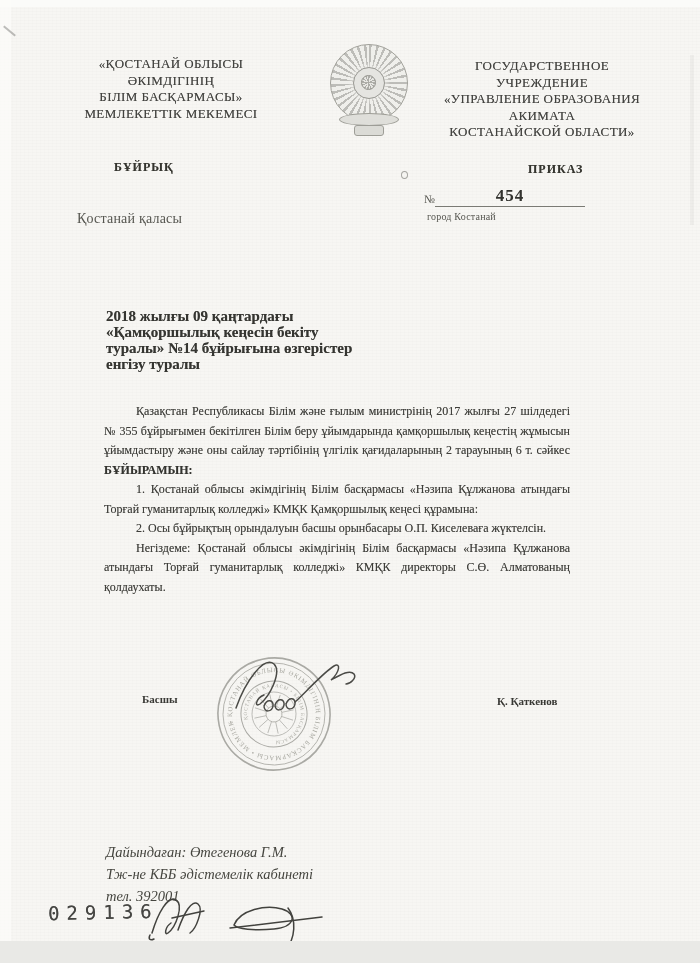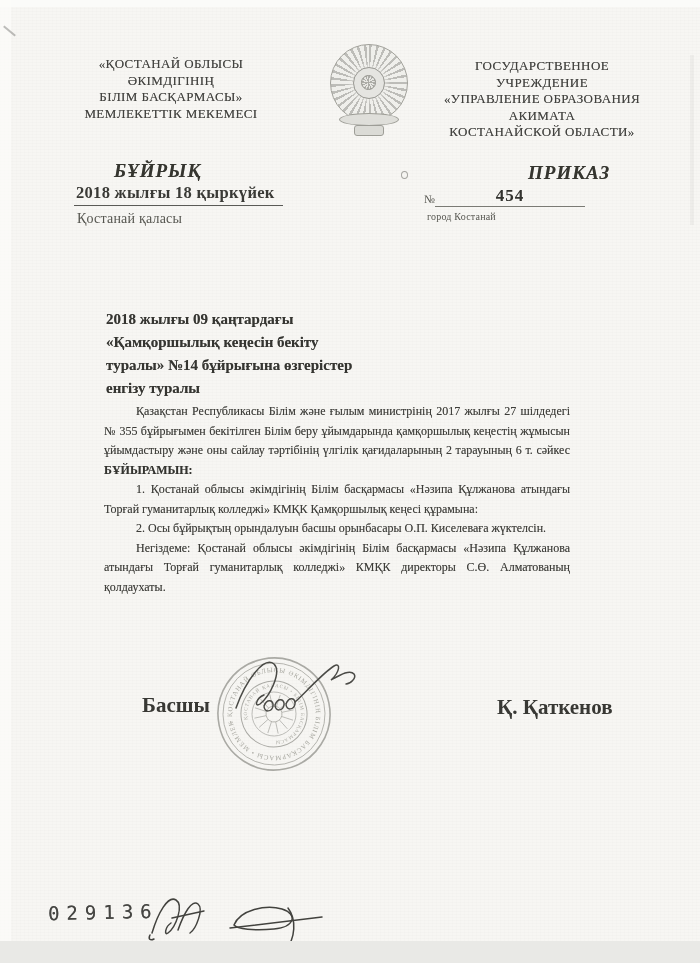--- a/index.html
+++ b/index.html
@@ -17,47 +17,46 @@
     color:#3b3b39;
   }
   .abs{position:absolute;}
   .center{text-align:center;}
   .org{
     font-size:13px;line-height:16.5px;letter-spacing:0.4px;
     white-space:pre-line;color:#42423f;
     text-shadow:0 0 0.5px rgba(70,70,68,0.55);
   }
   .order-title{
-    font-weight:bold;font-size:19px;letter-spacing:1px;color:#35352f;
+    font-weight:bold;font-size:12px;letter-spacing:1px;color:#35352f;
     text-shadow:0 0 0.5px rgba(60,60,58,0.5);
-    font-style:italic;
   }
   .date-line{
     font-weight:bold;font-size:16.5px;color:#3a3a36;
     border-bottom:1.5px solid #5a5a56;padding:0 8px 2px 2px;
     letter-spacing:0.3px;
   }
   .small-label{font-size:14px;color:#55554f;letter-spacing:0.2px;}
   .num-label{font-size:11.5px;color:#55554f;}
   .num-underline{
     display:inline-block;width:150px;border-bottom:1.2px solid #7a7a74;
     text-align:center;vertical-align:bottom;
   }
   .num-value{font-weight:bold;font-size:17px;color:#33332f;letter-spacing:1px;}
   .subject{
-    font-weight:bold;font-size:15px;line-height:23px;white-space:pre-line;
+    font-weight:bold;font-size:15px;line-height:16px;white-space:pre-line;
     color:#353531;text-shadow:0 0 0.5px rgba(60,60,56,0.5);
   }
   .bodytext{
     width:466px;font-size:12px;line-height:19.5px;text-align:justify;
     color:#3d3d39;text-shadow:0 0 0.4px rgba(70,70,66,0.5);
   }
   .bodytext p{margin:0;text-indent:32px;}
   .bodytext b{color:#33332f;}
-  .sig-label{font-weight:bold;font-size:21px;color:#38383.4;color:#383834;}
+  .sig-label{font-weight:bold;font-size:11px;color:#38383.4;color:#383834;}
   .footer-info{font-style:italic;font-size:14.5px;line-height:22px;color:#45453f;}
   .reg-number{
     font-family:"DejaVu Sans Mono", monospace;
     font-size:19px;letter-spacing:7px;color:#454542;
     transform:rotate(-1.2deg);
     text-shadow:0 0 0.5px rgba(60,60,58,0.6);
   }
   
   .emblem{width:84px;height:97px;filter:blur(0.35px);opacity:0.88;}
   .emblem-circle{
@@ -125,21 +124,20 @@
   </div>
 
   <div class="abs org center" style="left:428px;top:58px;width:228px;">ГОСУДАРСТВЕННОЕ УЧРЕЖДЕНИЕ
 «УПРАВЛЕНИЕ ОБРАЗОВАНИЯ
 АКИМАТА
 КОСТАНАЙСКОЙ ОБЛАСТИ»</div>
 
   <div class="abs order-title" style="left:114px;top:160px;">БҰЙРЫҚ</div>
   <div class="abs order-title" style="left:528px;top:162px;">ПРИКАЗ</div>
 
-  <div class="abs date-line" style="left:74px;top:183px;">2018  жылғы   18 қыркүйек</div>
   <div class="abs small-label" style="left:77px;top:211px;">Қостанай қаласы</div>
 
   <div class="abs" style="left:424px;top:186px;">
     <span class="num-label">№</span><span class="num-underline"><span class="num-value">454</span></span>
   </div>
   <div class="abs small-label" style="left:427px;top:211px;font-size:10px;">город Костанай</div>
 
   <div class="abs subject" style="left:106px;top:308px;width:310px;">2018 жылғы 09 қаңтардағы
 «Қамқоршылық кеңесін бекіту
 туралы» №14 бұйрығына өзгерістер
@@ -192,20 +190,25 @@
   <svg class="abs" style="left:228px;top:650px;" width="132" height="84" viewBox="0 0 132 84">
     <g fill="none" stroke="#4a4a46" stroke-width="1.5" stroke-linecap="round">
       <path d="M8,58 C18,30 36,6 46,14 C54,22 42,46 32,54 C26,58 28,48 36,45"></path>
       <path d="M36,56 c3,-8 10,-6 9,0 c-1,6 -9,7 -9,0"></path>
       <path d="M47,55 c3,-8 10,-6 9,0 c-1,6 -9,7 -9,0"></path>
       <path d="M58,54 c3,-8 10,-6 9,0 c-1,6 -9,7 -9,0"></path>
       <path d="M67,52 C80,40 96,22 106,16 C113,12 112,22 103,30 C112,25 122,19 126,24 C129,28 122,34 118,34"></path>
     </g>
   </svg>
 
+  <div class="abs footer-info" style="left:106px;top:841px;">
+    <div>Дайындаған: Өтегенова Г.М.</div>
+    <div>Тж-не КББ әдістемелік кабинеті</div>
+    <div>тел. 392001</div>
+  </div>
 
   <div class="abs reg-number" style="left:48px;top:901px;">029136</div>
 
   <svg class="abs" style="left:138px;top:885px;" width="200" height="72" viewBox="0 0 200 72">
     <g fill="none" stroke="#42423e" stroke-width="1.5" stroke-linecap="round">
       <g>
         <path d="M14,48 C20,28 30,10 38,15 C46,20 38,42 30,48 C26,51 27,42 33,38"></path>
         <path d="M40,45 C46,28 54,14 60,19 C66,24 58,44 52,48"></path>
         <path d="M34,33 L66,26"></path>
         <path d="M12,50 C10,54 12,56 16,54"></path>

